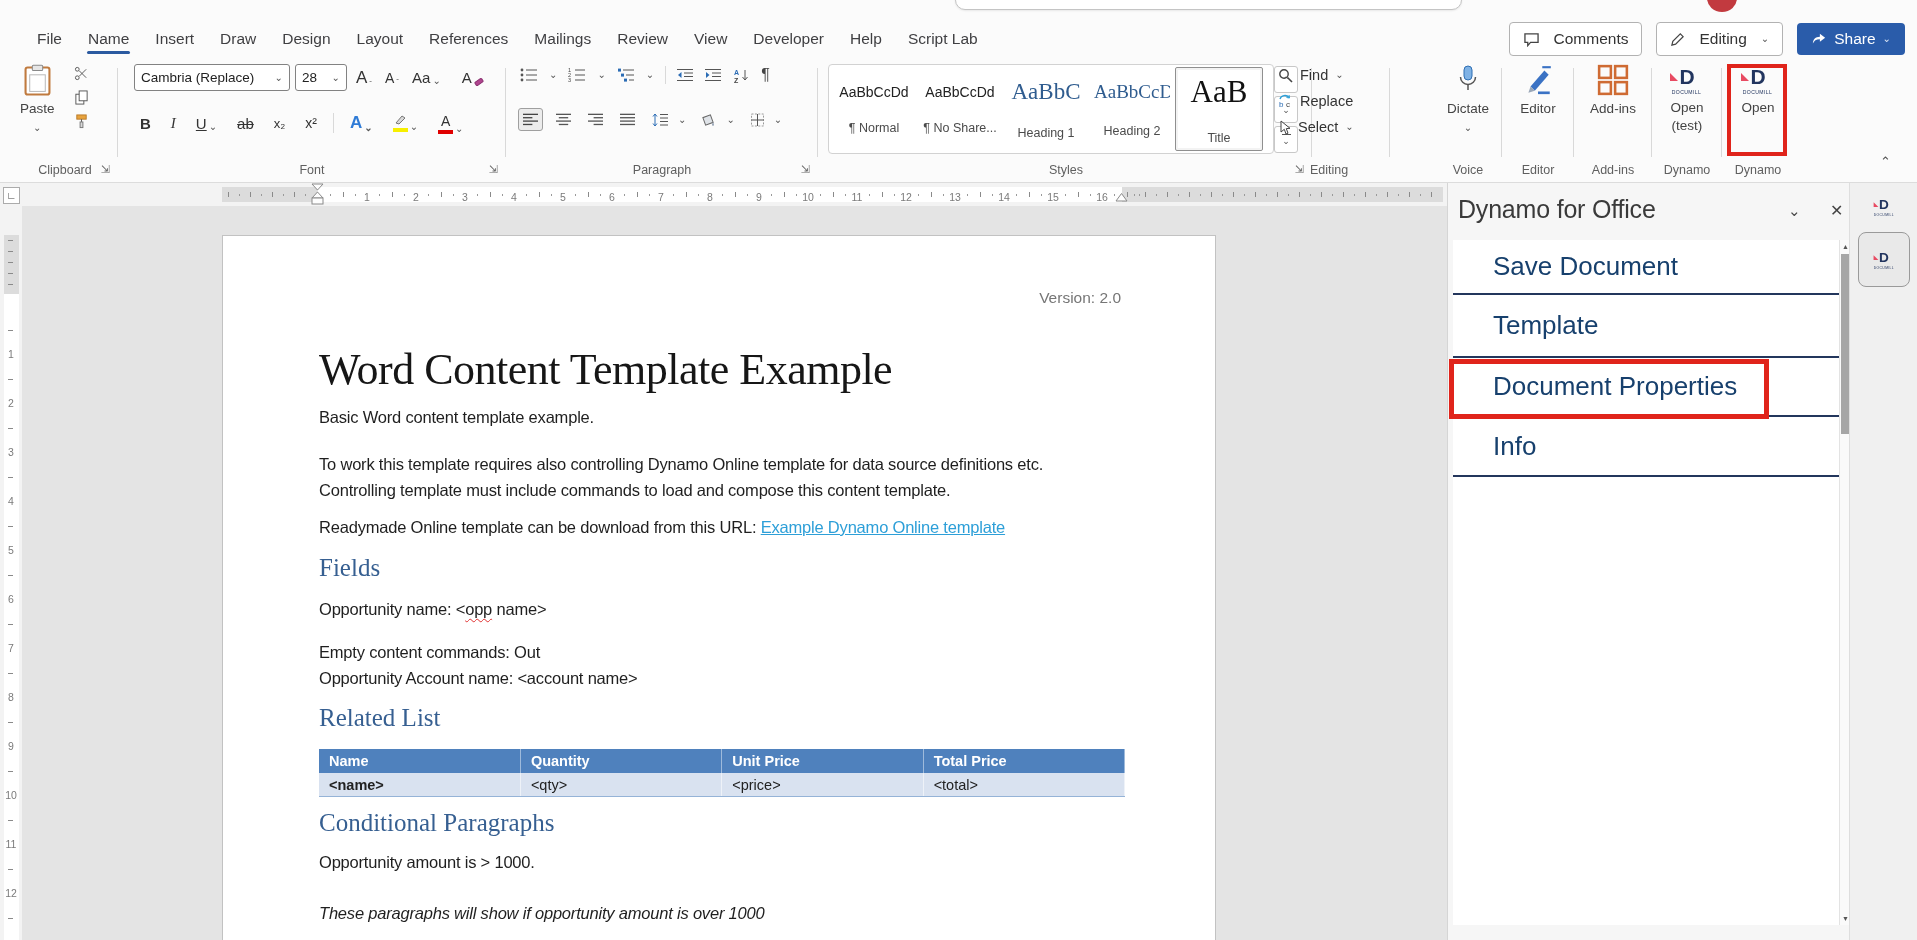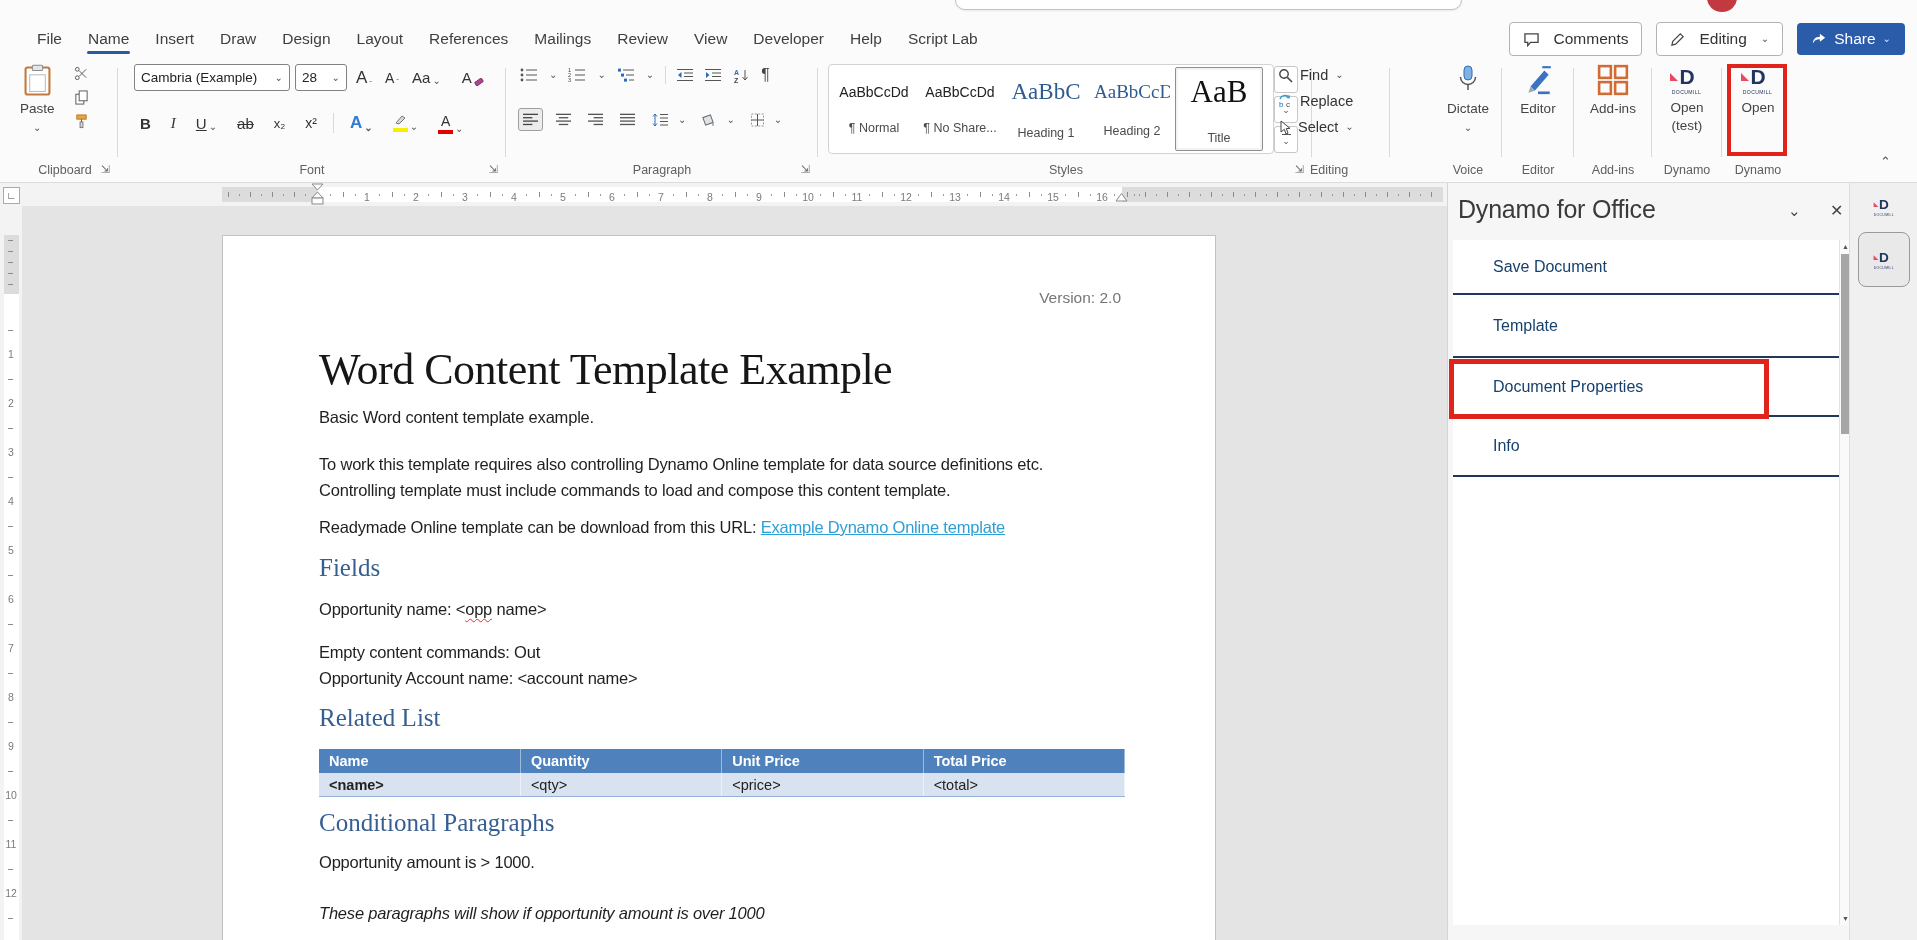--- a/index.html
+++ b/index.html
@@ -87,21 +87,21 @@
     font-weight:bold;border-right:1px solid rgba(255,255,255,.45);height:18px;}
   #d-table td{background:#d9e2f0;color:#222;font-size:14.5px;text-align:left;padding:3px 0 3px 10px;
     border-right:1px solid rgba(255,255,255,.55);border-bottom:1.5px solid #95b3d7;height:17px;}
   #d-table td:first-child{font-weight:bold;}
   
   #panel{position:absolute;left:1447px;top:183px;width:402px;height:757px;background:#f6f6f6;border-left:1px solid #d5d5d5;}
   #panel-title{position:absolute;left:10px;top:12px;font-size:25px;color:#3a3a3a;font-weight:400;letter-spacing:-0.2px;}
   #panel-chevdown{position:absolute;left:340px;top:20px;font-size:14px;color:#444;}
   #panel-close{position:absolute;left:382px;top:18px;font-size:16px;color:#444;}
   #panel-list{position:absolute;left:5px;top:57px;width:386px;height:685px;background:#fff;}
-  .pitem{display:flex;align-items:center;padding-left:40px;font-size:16px;color:#17406d;border-bottom:2px solid #23365c;}
+  .pitem{display:flex;align-items:center;padding-left:40px;font-size:26px;color:#17406d;border-bottom:2px solid #23365c;}
   #panel-redbox{position:absolute;left:1px;top:176px;width:310px;height:50px;border:5px solid #e0241b;}
   #pscroll{position:absolute;left:391px;top:57px;width:11px;height:685px;background:#fafafa;border-left:1px solid #e3e3e3;}
   #pscroll .thumb{position:absolute;left:1px;top:14px;width:9px;height:180px;background:#a6a6a6;}
   .scr-arrow{position:absolute;left:0;width:11px;text-align:center;font-size:7px;color:#555;}
   
   #rightstrip{position:absolute;left:1849px;top:183px;width:68px;height:757px;background:#f0f0f0;border-left:1px solid #dedede;}
   #strip-open-box{position:absolute;left:8px;top:49px;width:50px;height:53px;border:1px solid #9a9a9a;border-radius:8px;
     background:#e9e9e9;display:flex;align-items:center;justify-content:center;}
   #strip-icon1{position:absolute;left:0;top:12px;width:68px;display:flex;justify-content:center;transform:scale(.8);}
   svg{display:block;}
@@ -195,21 +195,21 @@
             </svg>
         </span>
       </div>
       <div class="glabel">Clipboard</div>
       <span class="launcher">⇲</span>
     </div>
 
     <div class="rgroup divided" style="left:118px;width:388px;">
       <div class="rrow" style="position:absolute;left:16px;top:8px;gap:5px;">
         <div class="combo" style="width:142px;justify-content:space-between;">
-          <span style="overflow:hidden;white-space:nowrap;">Cambria (Example)</span>
+          <span style="overflow:hidden;white-space:nowrap;">Cambria (Replace)</span>
           <span class="chev">⌄</span>
         </div>
         <div class="combo" style="width:38px;justify-content:space-between;">
           <span>28</span>
           <span class="chev">⌄</span>
         </div>
         <span class="fbtn" style="font-size:17px;">A<sup style="font-size:8px;color:#555;">ˆ</sup></span>
         <span class="fbtn" style="font-size:14px;">A<sup style="font-size:8px;color:#555;">ˇ</sup></span>
         <span class="fbtn">Aa <span class="chev">⌄</span></span>
         <span class="fbtn" style="margin-left:8px;">A

